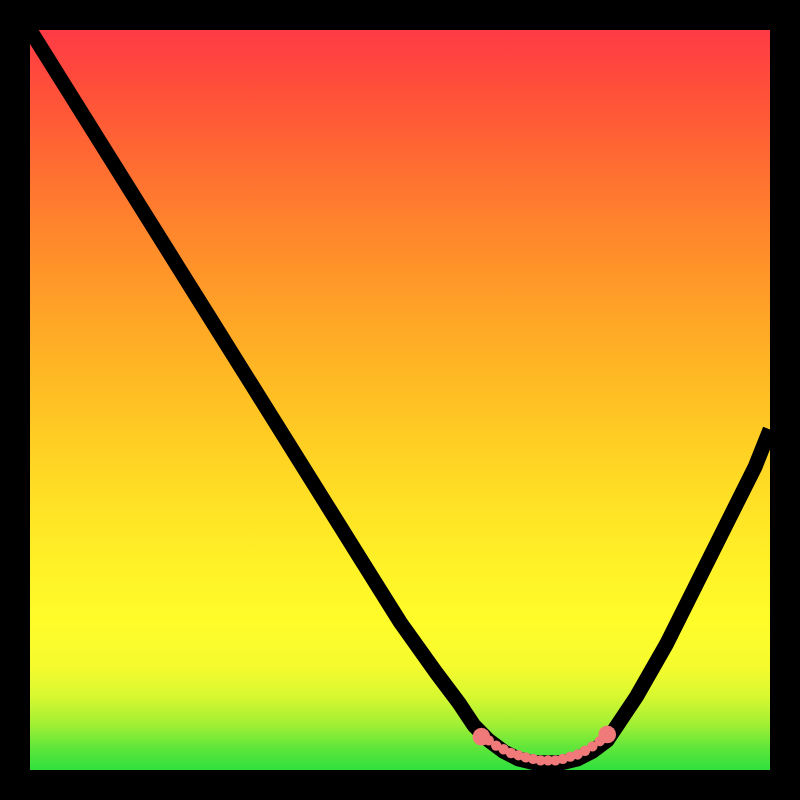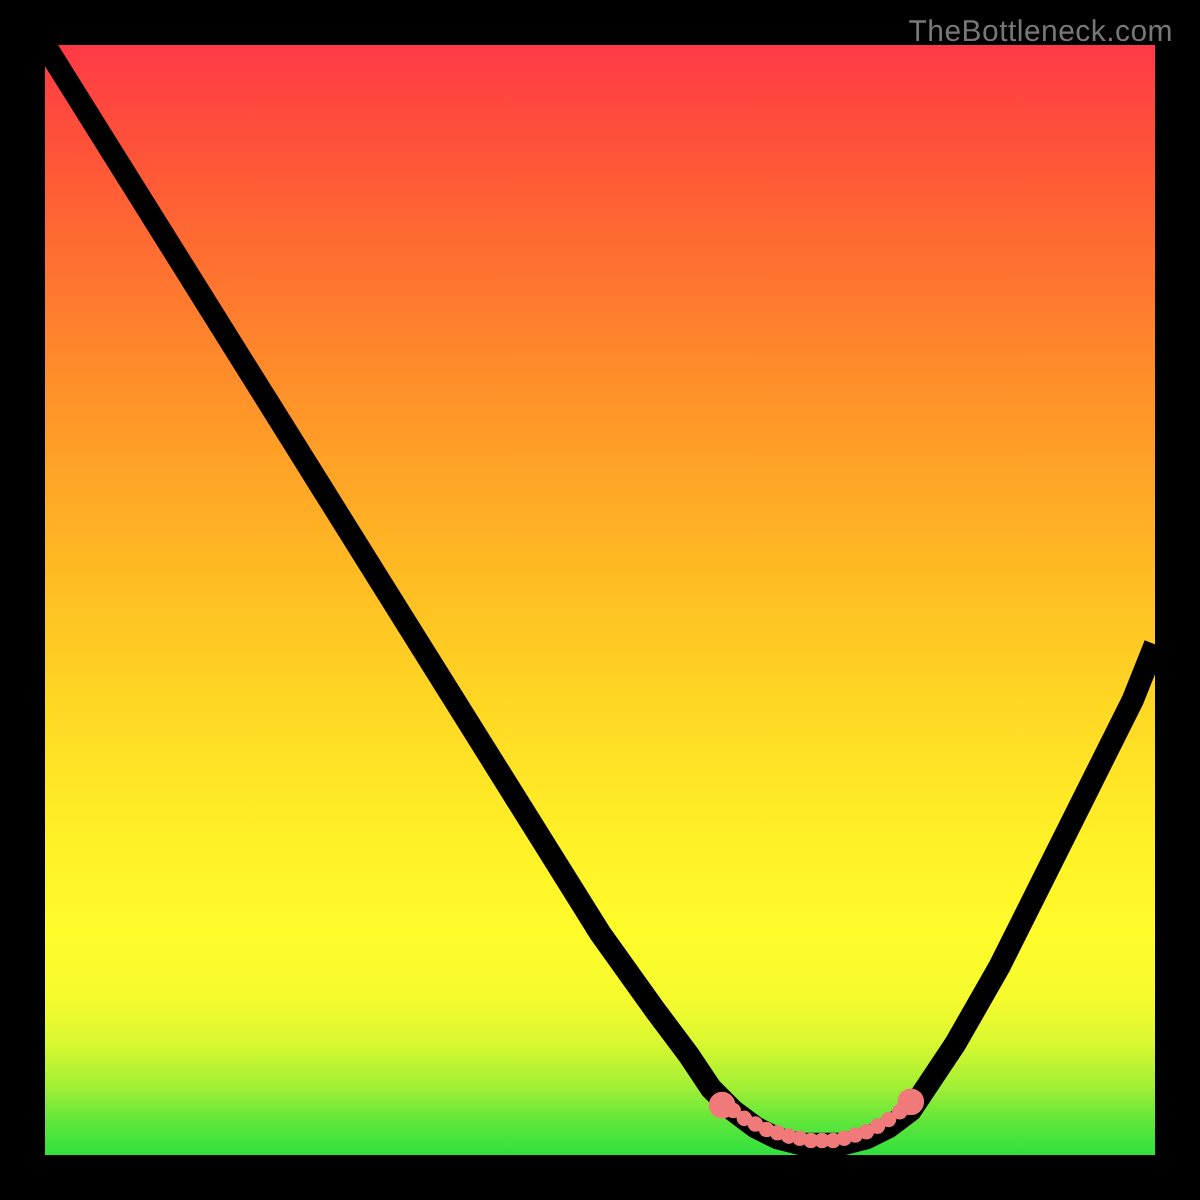--- a/index.html
+++ b/index.html
@@ -89,14 +89,13 @@
         <circle cx="71.00" cy="98.70" r="0.7" class="marker"></circle>
         <circle cx="72.00" cy="98.50" r="0.7" class="marker"></circle>
         <circle cx="73.00" cy="98.20" r="0.7" class="marker"></circle>
         <circle cx="74.00" cy="97.90" r="0.7" class="marker"></circle>
         <circle cx="75.00" cy="97.40" r="0.7" class="marker"></circle>
         <circle cx="76.00" cy="96.80" r="0.7" class="marker"></circle>
         <circle cx="77.00" cy="96.10" r="0.7" class="marker"></circle>
         <circle cx="78.00" cy="95.20" r="1.2" class="marker"></circle>
       </g>
   </svg>
-  <div class="attribution">TheBottleneck.com</div>
 </div>
 
 </body></html>

